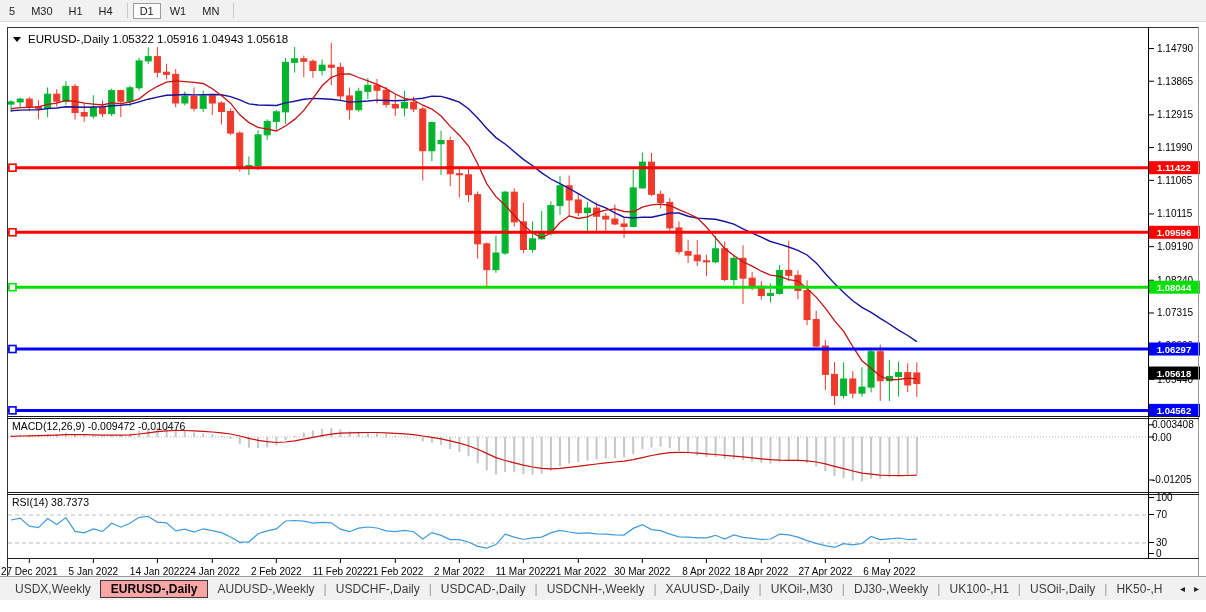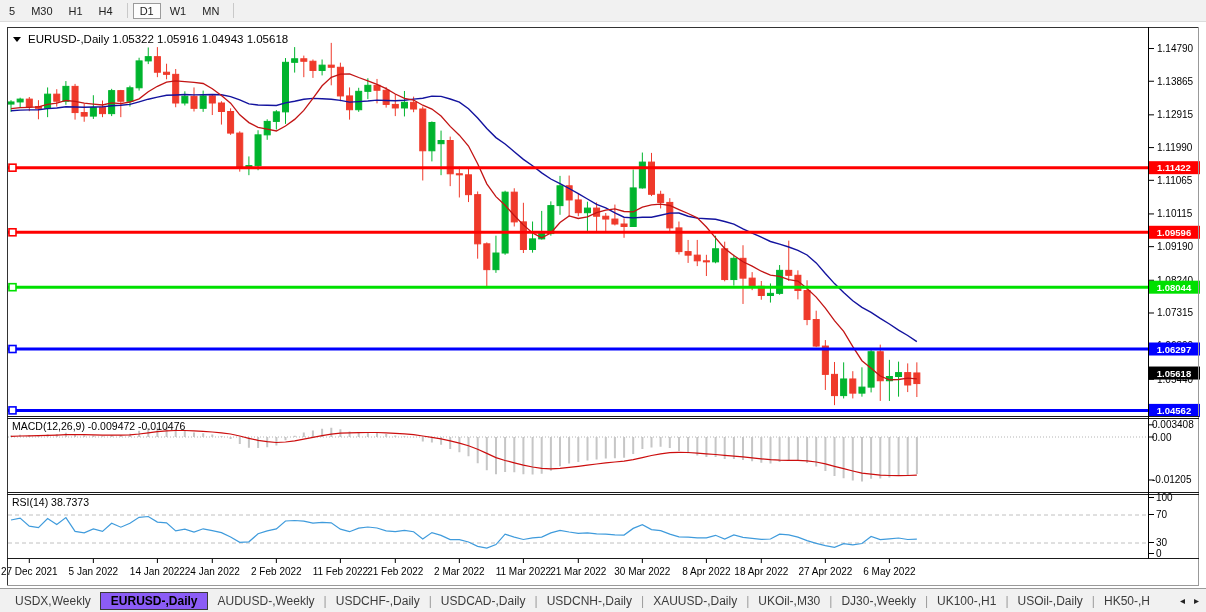--- a/index.html
+++ b/index.html
@@ -5,25 +5,25 @@
   html,body{margin:0;padding:0;background:#fff;}
   body{width:1206px;height:612px;position:relative;overflow:hidden;
        font-family:"Liberation Sans",sans-serif;}
   .toolbar{position:absolute;top:0;left:0;width:100%;height:22px;background:#f1f1f1;
        border-bottom:1px solid #dcdcdc;display:flex;align-items:center;font-size:11px;
        color:#222;padding-left:2px;box-sizing:border-box;}
   .tf{padding:2px 7px;margin-right:2px;cursor:default;}
   .tf.active{background:#fdfdfd;border:1px solid #9b9b9b;padding:1px 6px;}
   .tf-div{width:1px;height:15px;background:#c9c9c9;margin:0 5px;}
   #chart{position:absolute;top:22px;left:0;font-family:"Liberation Sans",sans-serif;}
-  .tabbar{position:absolute;left:0;bottom:0;width:100%;height:24px;background:#f1f1f1;
+  .tabbar{position:absolute;left:0;bottom:12px;width:100%;height:24px;background:#f1f1f1;
        border-top:1px solid #9a9a9a;display:flex;align-items:center;font-size:12px;
        color:#3c3c3c;box-sizing:border-box;overflow:hidden;padding-left:6px;}
   .tab{padding:2px 9px;white-space:nowrap;cursor:default;}
-  .tab.active{background:#8b5cf6;border:1px solid #3a3a3a;font-weight:bold;color:#000;
+  .tab.active{background:#fca5a5;border:1px solid #3a3a3a;font-weight:bold;color:#000;
        padding:1px 10px;}
   .tab-sep{color:#9a9a9a;}
   .arrows{position:absolute;right:0;bottom:0;height:23px;display:flex;align-items:center;
        background:#f1f1f1;padding:0 7px;gap:9px;font-size:10px;color:#222;}
   .arrows span{cursor:default;}
 </style>
 </head>
 <body>
 
 <div class="toolbar">
@@ -583,21 +583,21 @@
 
 <div class="tabbar">
   <span class="tab">USDX,Weekly</span>
     <span class="tab active">EURUSD-,Daily</span>
     <span class="tab">AUDUSD-,Weekly</span>
     <span class="tab-sep">|</span>
     <span class="tab">USDCHF-,Daily</span>
     <span class="tab-sep">|</span>
     <span class="tab">USDCAD-,Daily</span>
     <span class="tab-sep">|</span>
-    <span class="tab">USDCNH-,Daily</span>
+    <span class="tab">USDCNH-,Weekly</span>
     <span class="tab-sep">|</span>
     <span class="tab">XAUUSD-,Daily</span>
     <span class="tab-sep">|</span>
     <span class="tab">UKOil-,M30</span>
     <span class="tab-sep">|</span>
     <span class="tab">DJ30-,Weekly</span>
     <span class="tab-sep">|</span>
     <span class="tab">UK100-,H1</span>
     <span class="tab-sep">|</span>
     <span class="tab">USOil-,Daily</span>

